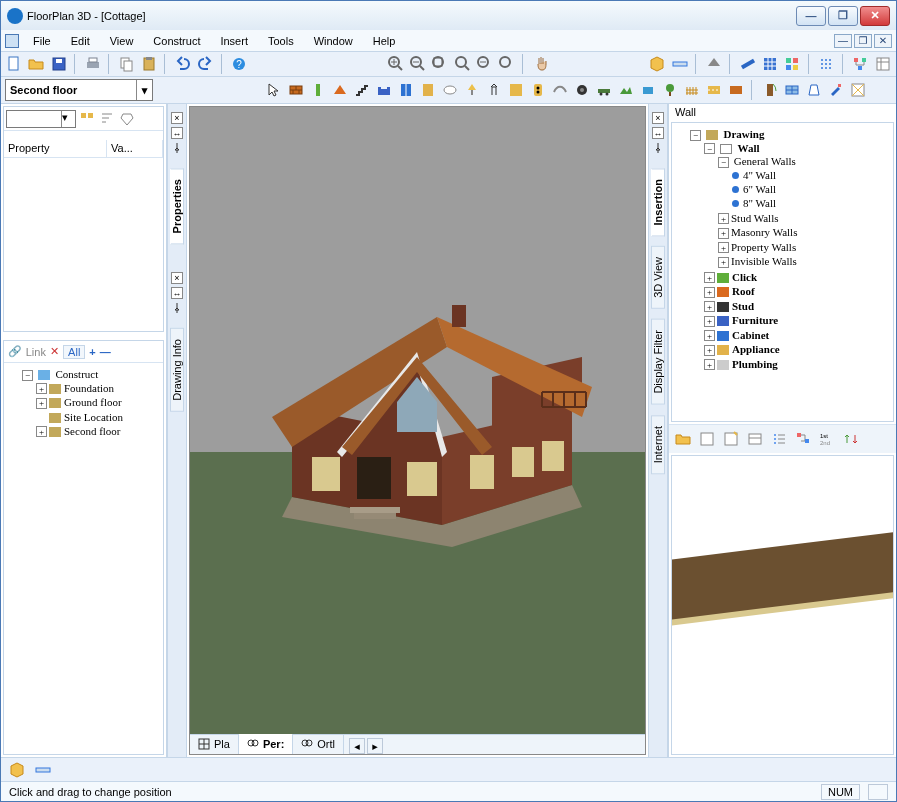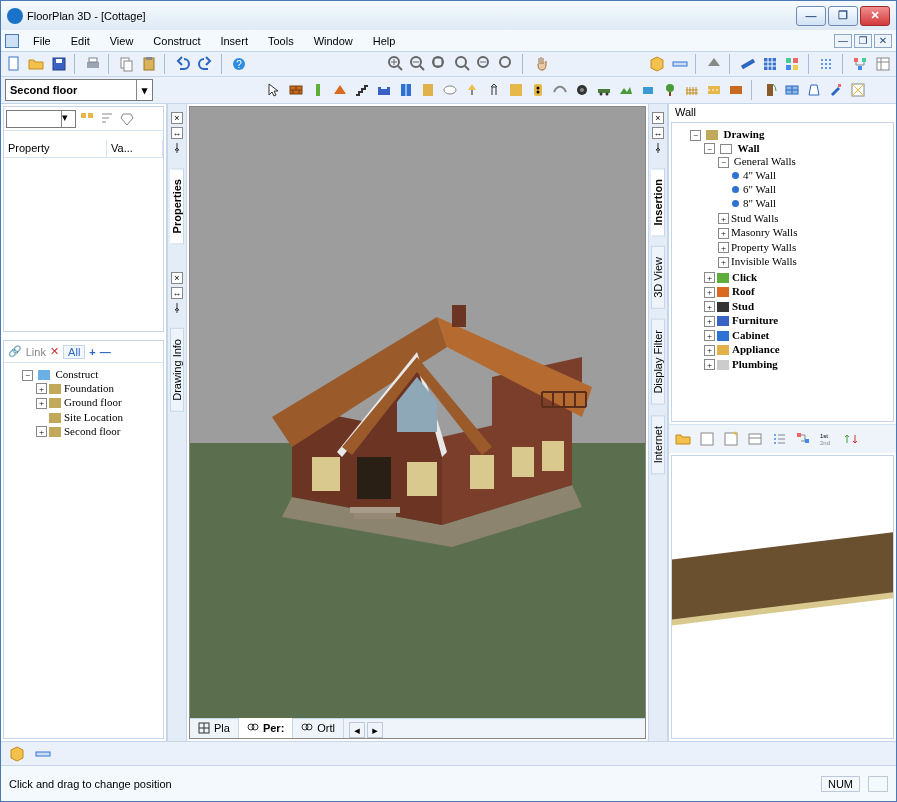--- a/index.html
+++ b/index.html
@@ -106,21 +106,21 @@
   .righttoolbar { display:flex; gap:4px; padding:4px; border-top:1px solid #d7e4f2; background:#eef4fa;}
   .preview { flex:1; background:#fff; border:1px solid #c5d6e8; margin:2px; position:relative; overflow:hidden;}
   .previewwall { position:absolute; left:0; right:-30px; top:88px; height:62px; background:#6b5030;
     transform: skewY(-7deg); }
   .previewbase { position:absolute; left:0; right:-30px; top:148px; height:6px; background:#d9c98f;
     transform: skewY(-7deg); }
 
   
   .lowtool { height:24px; background:#eaf1fa; border-top:1px solid #c5d6e8;
     display:flex; align-items:center; padding:0 6px; gap:6px;}
-  .status { height:36px; background:#f4f9fd; border-top:1px solid #c5d6e8;
+  .status { height:20px; background:#f4f9fd; border-top:1px solid #c5d6e8;
     display:flex; align-items:center; padding:0 8px; gap:8px; }
   .status .numbox { margin-left:auto; border:1px solid #bcc9d9; padding:0 6px; height:16px; display:flex;
     align-items:center; }
 
   
   .house { position:absolute; left:52px; top:150px; width:380px; height:320px; }
 
 </style>
 </head>
 <body>

